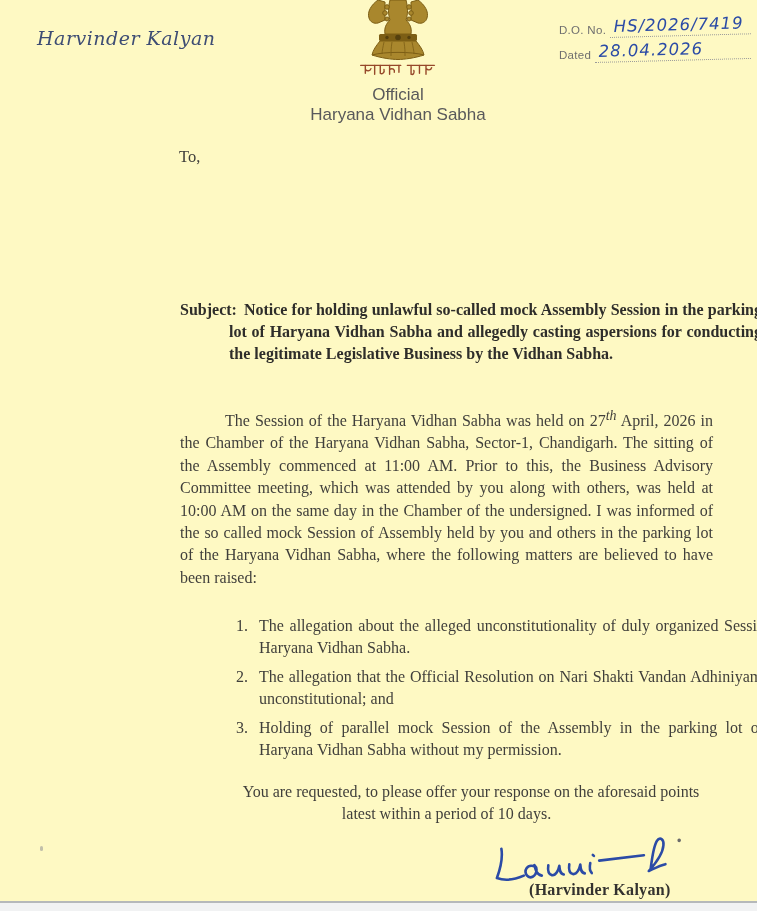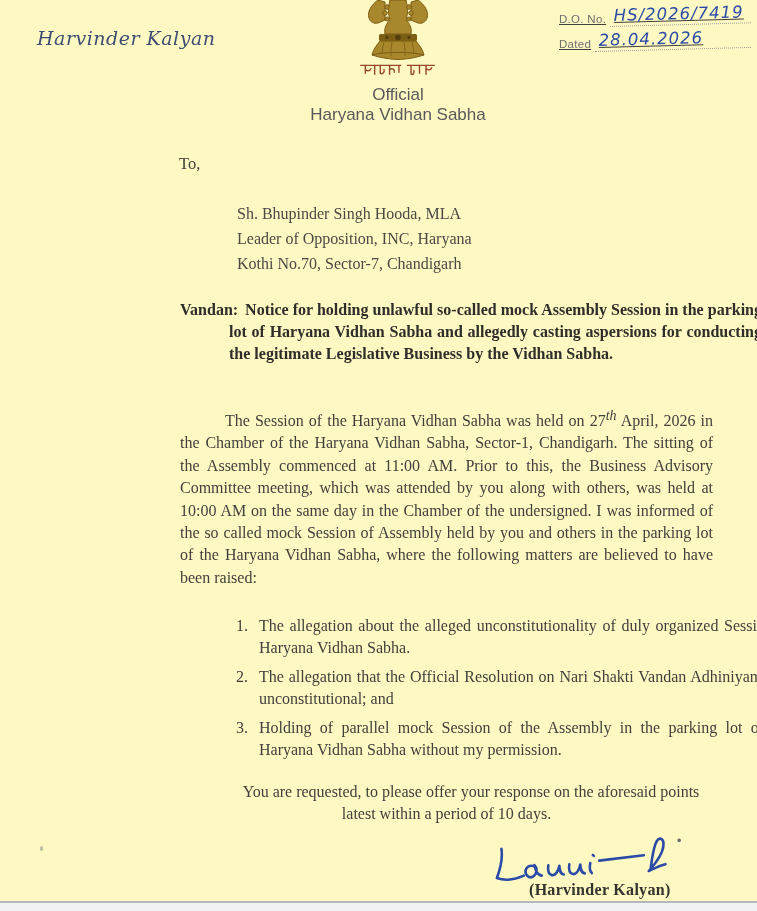--- a/index.html
+++ b/index.html
@@ -31,40 +31,39 @@
   }
   .emblem-wrap{position:absolute;left:354px;top:0;width:88px;text-align:center;}
   .motto-wrap{position:absolute;left:358px;top:63px;width:80px;text-align:center;}
   .office-block{
     position:absolute;left:278px;top:85px;width:240px;
     text-align:center;
     font-family:"Liberation Sans", sans-serif;
     font-size:17px;line-height:20px;color:#59595b;
   }
   .ref-block{
-    position:absolute;left:559px;top:6px;width:192px;
+    position:absolute;left:559px;top:17px;width:192px;
     font-family:"Liberation Sans", sans-serif;
-    text-decoration:underline;
   }
   .ref-row{display:flex;align-items:flex-end;margin-bottom:4px;}
   .ref-label{
     flex:0 0 auto;font-size:11.5px;color:var(--label-gray);
     padding-bottom:2px;padding-right:4px;letter-spacing:.3px;
   }
   .ref-value{
     flex:1 1 auto;
     border-bottom:1.5px dotted #9a9a9a;
     font-family:"DejaVu Sans", sans-serif;
     font-style:italic;font-size:16.5px;letter-spacing:1px;
     color:var(--ink-blue);
     transform:rotate(-1.5deg);transform-origin:left bottom;
     padding:0 2px 1px 4px;white-space:nowrap;
   }
   
-  .salutation{position:absolute;left:179px;top:154px;font-size:16.5px;}
+  .salutation{position:absolute;left:179px;top:147px;font-size:16.5px;}
   .recipient{
     position:absolute;left:237px;top:201px;
     font-size:16px;line-height:25px;color:#4a4944;
   }
   .subject{
     position:absolute;left:180px;top:299px;width:533px;
     font-weight:bold;color:var(--subject-ink);
     font-size:16px;line-height:22px;
     text-align:justify;
     padding-left:49px;text-indent:-49px;
@@ -162,28 +161,23 @@
       <span class="ref-label">D.O. No.</span>
       <span class="ref-value">HS/2026/7419</span>
     </div>
     <div class="ref-row">
       <span class="ref-label">Dated</span>
       <span class="ref-value">28.04.2026</span>
     </div>
   </div>
 
   <div class="salutation">To,</div>
-  <div class="recipient">
-    <div>Sh. Bhupinder Singh Hooda, MLA</div>
-    <div>Leader of Opposition, INC, Haryana</div>
-    <div>Kothi No.70, Sector-7, Chandigarh</div>
-  </div>
 
   <div class="subject">
-    <span class="subject-label">Vandan:</span><span>Notice for holding unlawful so-called mock Assembly Session in the parking lot of Haryana Vidhan Sabha and allegedly casting aspersions for conducting the legitimate Legislative Business by the Vidhan Sabha.</span>
+    <span class="subject-label">Subject:</span><span>Notice for holding unlawful so-called mock Assembly Session in the parking lot of Haryana Vidhan Sabha and allegedly casting aspersions for conducting the legitimate Legislative Business by the Vidhan Sabha.</span>
   </div>
 
   <div class="body-para">
     <span>The Session of the Haryana Vidhan Sabha was held on 27</span><sup>th</sup><span> April, 2026 in the Chamber of the Haryana Vidhan Sabha, Sector-1, Chandigarh. The sitting of the Assembly commenced at 11:00 AM. Prior to this, the Business Advisory Committee meeting, which was attended by you along with others, was held at 10:00 AM on the same day in the Chamber of the undersigned. I was informed of the so called mock Session of Assembly held by you and others in the parking lot of the Haryana Vidhan Sabha, where the following matters are believed to have been raised:</span>
   </div>
 
   <ol class="points">
     <li>The allegation about the alleged unconstitutionality of duly organized Session of Haryana Vidhan Sabha.</li>
     <li>The allegation that the Official Resolution on Nari Shakti Vandan Adhiniyam was unconstitutional; and</li>
     <li>Holding of parallel mock Session of the Assembly in the parking lot of the Haryana Vidhan Sabha without my permission.</li>

